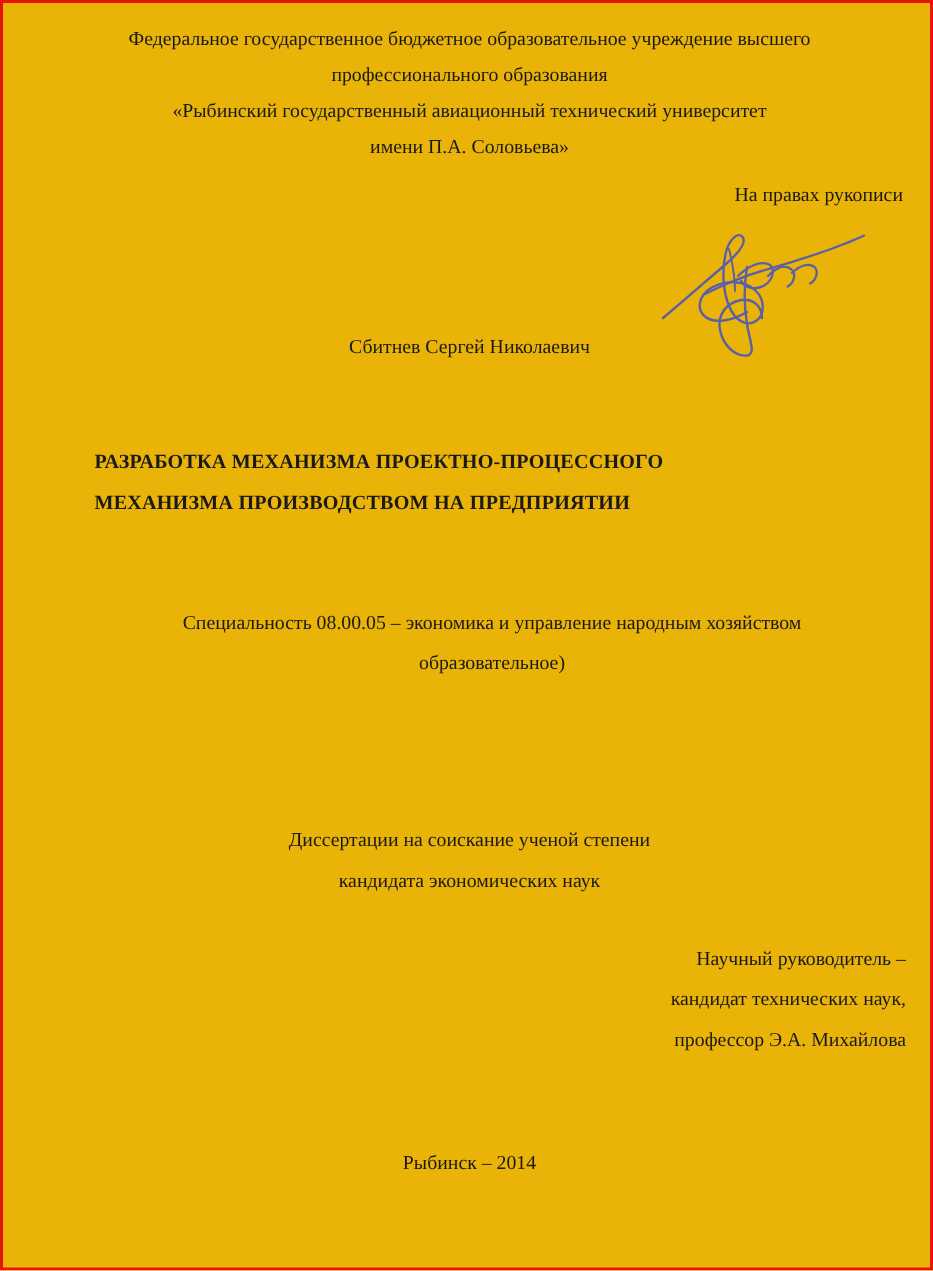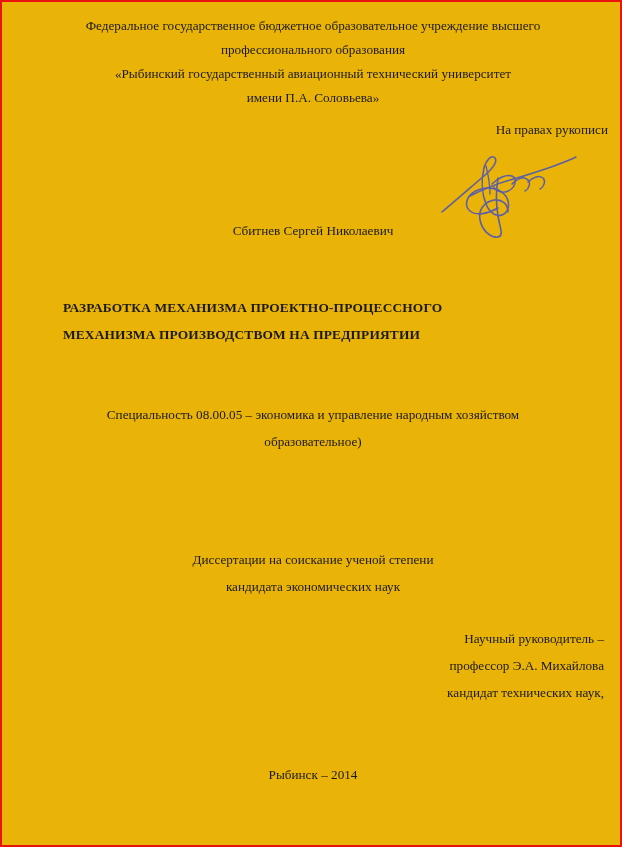--- a/index.html
+++ b/index.html
@@ -34,21 +34,20 @@
   #institution .ln { display: block; white-space: nowrap; }
 
   
   #manuscript-note {
     left: 0;
     top: 118px;
     width: 600px;
     text-align: right;
     font-size: 13.2px;
     line-height: 20px;
-    padding-left: 6px;
   }
 
   
   #signature {
     left: 438px;
     top: 142px;
     width: 140px;
     height: 96px;
   }
   #signature svg { display: block; width: 140px; height: 96px; }
@@ -71,21 +70,21 @@
     text-align: left;
     font-size: 13.4px;
     font-weight: bold;
     line-height: 27px;
     letter-spacing: 0.15px;
   }
   #title .ln { display: block; white-space: nowrap; }
 
   
   #specialty {
-    left: 31px;
+    left: 46px;
     top: 399px;
     width: 560px;
     text-align: center;
     font-size: 13.2px;
     line-height: 27px;
   }
   #specialty .ln { display: block; white-space: nowrap; }
 
   
   #degree {
@@ -161,19 +160,19 @@
     <span class="ln">образовательное)</span>
   </div>
 
   <div class="block" id="degree">
     <span class="ln">Диссертации на соискание ученой степени</span>
     <span class="ln">кандидата экономических наук</span>
   </div>
 
   <div class="block" id="supervisor">
     <span class="ln first">Научный руководитель –</span>
+    <span class="ln">кандидат технических наук,</span>
     <span class="ln">профессор Э.А. Михайлова</span>
-    <span class="ln">кандидат технических наук,</span>
   </div>
 
   <div class="block" id="footer-place-year">Рыбинск – 2014</div>
 
 </div>
 
 </body></html>

